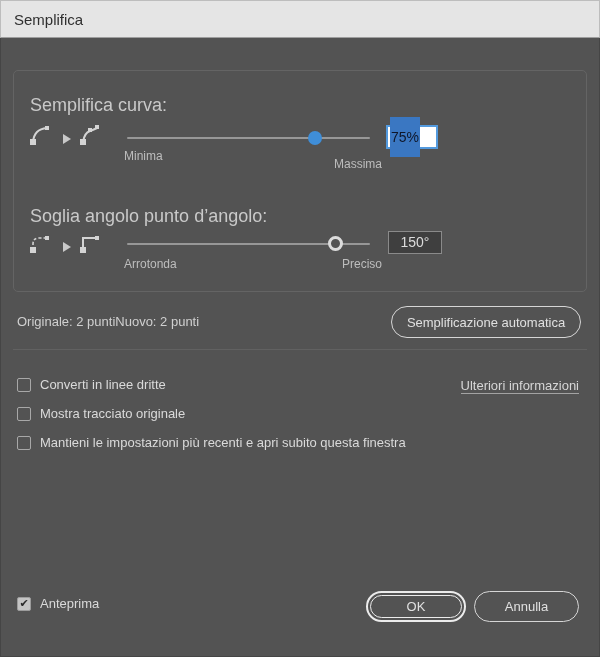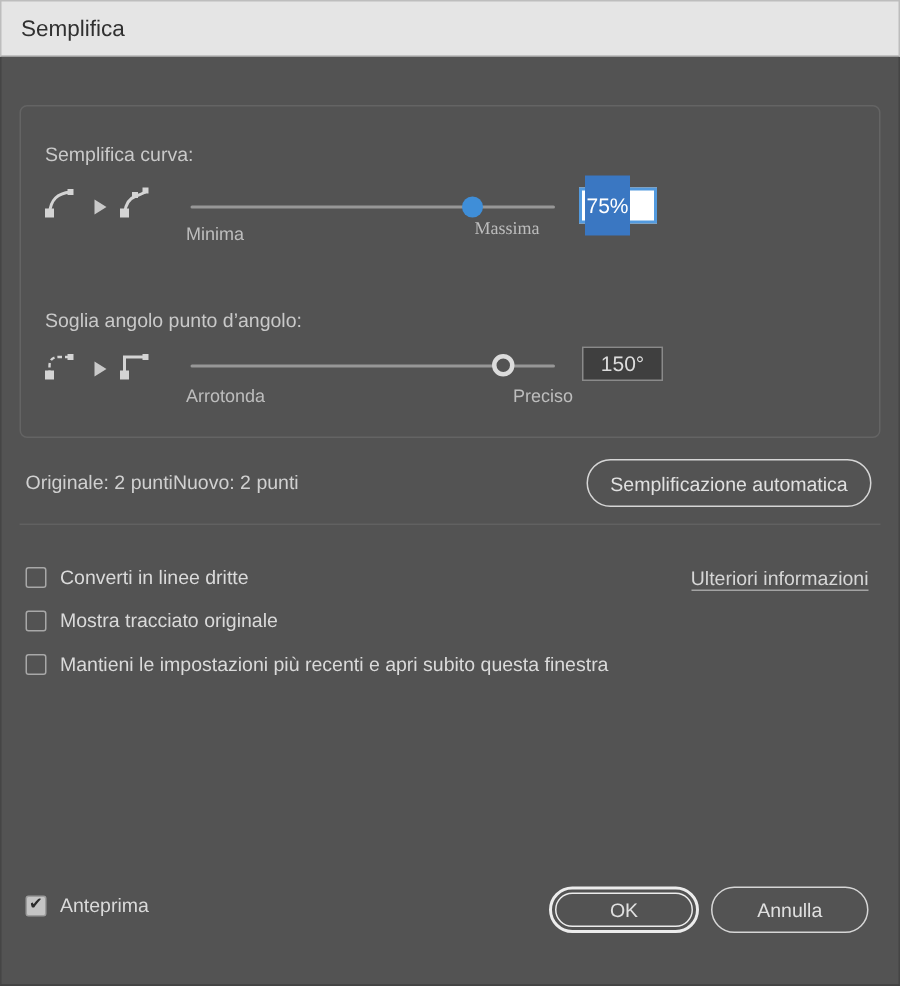--- a/index.html
+++ b/index.html
@@ -25,21 +25,21 @@
   
   .groupbox {
     position: absolute; left: 12px; top: 32px; width: 574px; height: 222px;
     border: 1px solid #646464; border-radius: 5px;
   }
   .groupbox-label {
     position: absolute; top: -9px; left: 10px; background: #535353;
     padding: 0 6px; font-size: 13px; color: #c9c9c9; line-height: 17px;
   }
 
-  .field-label { position: absolute; font-size: 13px; color: #c9c9c9; }
+  .field-label { position: absolute; font-size: 18px; color: #c9c9c9; }
   .minmax-label { position: absolute; font-size: 12px; color: #bdbdbd; }
 
   .icon { position: absolute; }
 
   .slider-track {
     position: absolute; height: 2px; background: #979797; border-radius: 1px;
   }
   .thumb-filled {
     position: absolute; width: 14px; height: 14px; border-radius: 50%;
     background: #3f8ed8;
@@ -47,21 +47,21 @@
   .thumb-ring {
     position: absolute; width: 15px; height: 15px; border-radius: 50%;
     border: 3px solid #dcdcdc; background: #535353;
   }
 
   .value-field-active {
     position: absolute; width: 52px; height: 24px;
     background: #ffffff; border: 2px solid #539ade;
     font-size: 14px; line-height: 20px; padding-left: 2px; color: #000;
   }
-  .value-field-active .selected { background: #3a77c2; color: #ffffff; padding: 12px 1px; }
+  .value-field-active .selected { background: #3a77c2; color: #0f172a; padding: 12px 1px; }
 
   .value-field {
     position: absolute; width: 54px; height: 23px;
     background: #3f3f3f; border: 1px solid #8a8a8a;
     font-size: 14px; line-height: 21px; color: #dcdcdc; text-align: center;
   }
 
   .summary { position: absolute; left: 16px; top: 276px; font-size: 13px; color: #d0d0d0; }
   .summary span { margin-right: 0; }
 
@@ -134,21 +134,21 @@
           <path class="stk" d="M5 19 C6 12, 9 9, 12 8 C15 7, 17 6, 19 5"></path>
           <rect class="sq" x="2" y="16" width="6" height="6"></rect>
           <rect class="sq" x="10" y="5" width="4" height="4"></rect>
           <rect class="sq" x="17" y="2" width="4" height="4"></rect>
         </svg>
       </span>
 
       <div class="slider-track" style="left:113px; top:66px; width:243px;"></div>
       <div class="thumb-filled" style="left:294px; top:60px;"></div>
       <span class="minmax-label" style="left:110px; top:78px;">Minima</span>
-      <span class="minmax-label" style="left:280px; top:74px; width:88px; text-align:center;font-family:Liberation Serif, serif;">Massima</span>
+      <span class="minmax-label" style="left:280px; top:86px; width:88px; text-align:right;">Massima</span>
 
       <div class="value-field-active" style="left:372px; top:54px;">
         <span class="selected">75%</span>
       </div>
 
       <span class="field-label" style="left:16px; top:135px;">Soglia angolo punto d’angolo:</span>
 
       <span class="icon" style="left:14px; top:160px;">
         <svg width="24" height="24" viewBox="0 0 24 24">
           <path class="stk" style="stroke-width:1.6; stroke-dasharray:3 2;" d="M5 19 L5 13 Q5 7 11 7 L18 7"></path>

